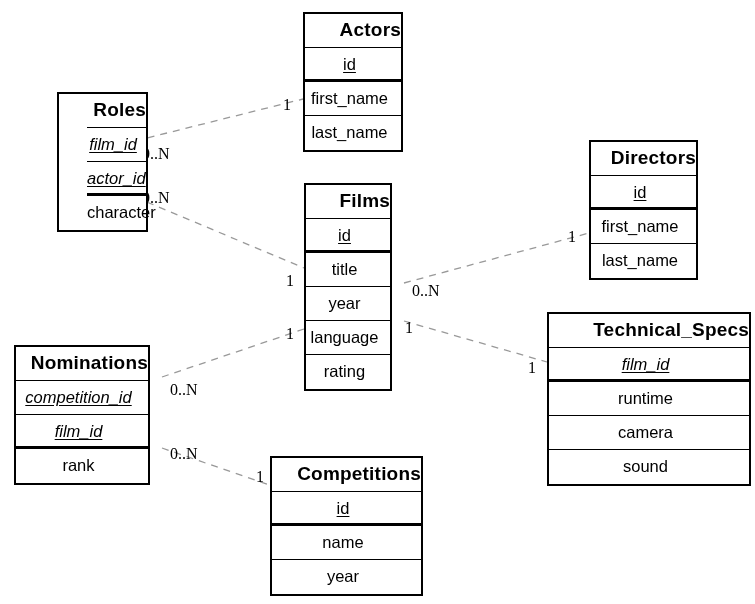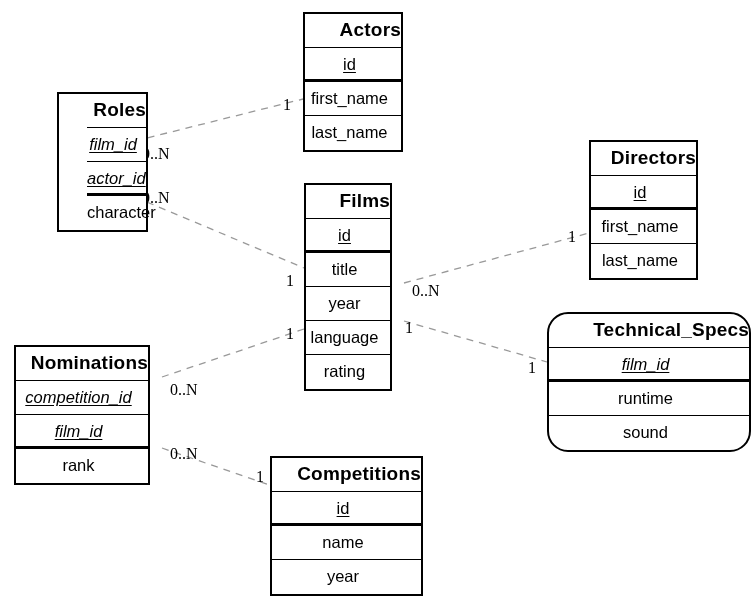--- a/index.html
+++ b/index.html
@@ -74,24 +74,25 @@
       <div class="row">year</div>
       <div class="row">language</div>
       <div class="row">rating</div>
     </div>
     <div class="er-table" style="left: 589px; top: 140px; width: 109px; border-color: rgb(0, 0, 0);">
       <div class="hdr">Directors</div>
       <div class="row pk sep">id</div>
       <div class="row">first_name</div>
       <div class="row">last_name</div>
     </div>
-    <div class="er-table" style="left: 547px; top: 312px; width: 204px; border-color: rgb(0, 0, 0); border-radius: 21px;">
+    <div class="er-table" style="left: 547px; top: 312px; width: 204px; border-color: rgb(0, 0, 0);">
       <div class="hdr">Technical_Specs</div>
       <div class="row pk fk sep">film_id</div>
       <div class="row">runtime</div>
+      <div class="row">camera</div>
       <div class="row">sound</div>
     </div>
     <div class="er-table" style="left: 14px; top: 345px; width: 136px; border-color: rgb(0, 0, 0);">
       <div class="hdr">Nominations</div>
       <div class="row pk fk">competition_id</div>
       <div class="row pk fk sep">film_id</div>
       <div class="row">rank</div>
     </div>
     <div class="er-table" style="left: 270px; top: 456px; width: 153px; border-color: rgb(0, 0, 0);">
       <div class="hdr">Competitions</div>

